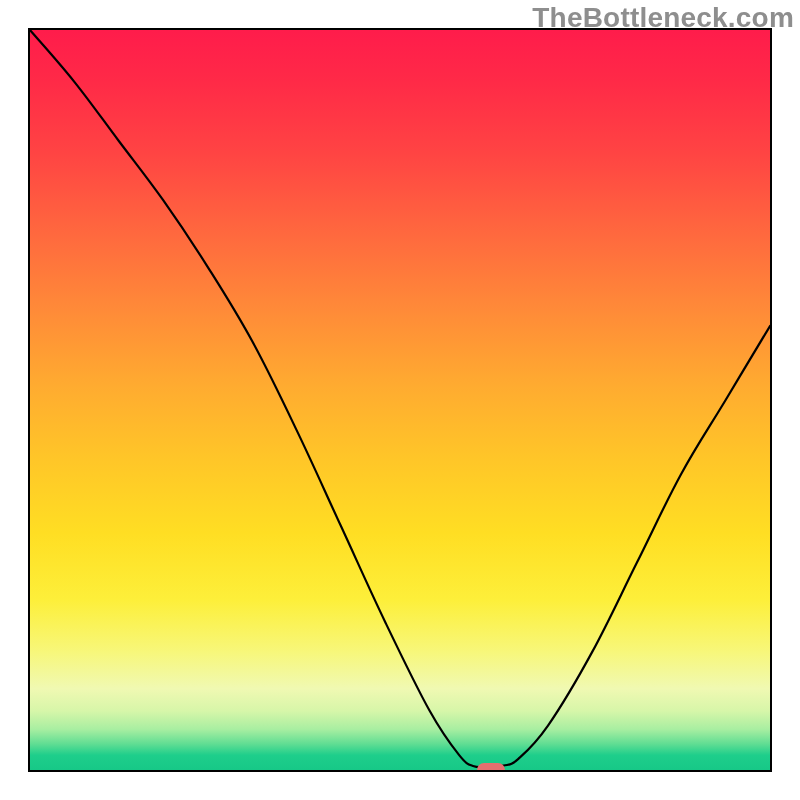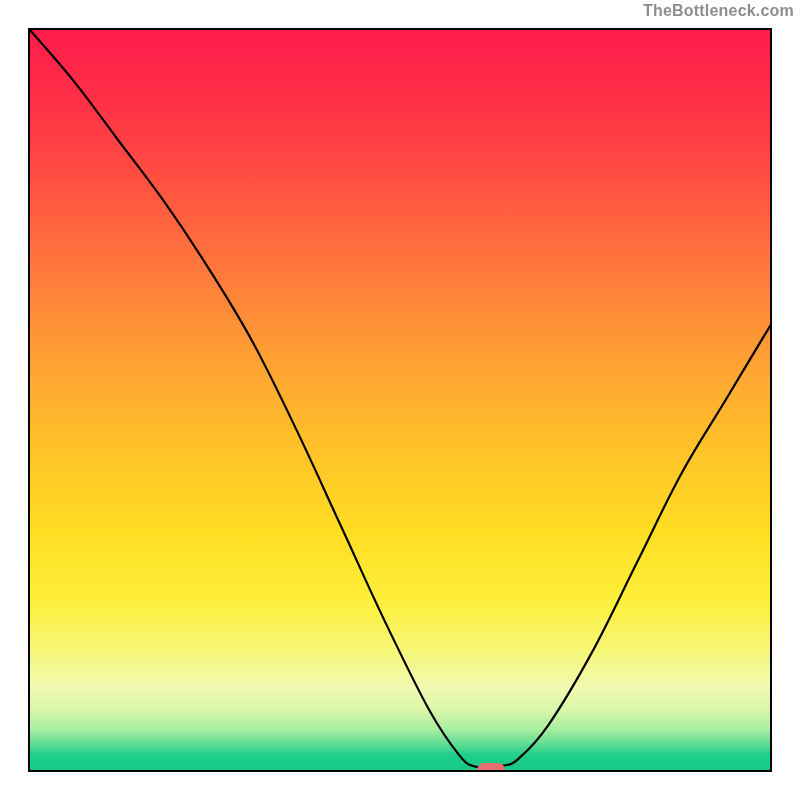--- a/index.html
+++ b/index.html
@@ -13,21 +13,21 @@
   }
   .stage {
     position: relative;
     width: 800px;
     height: 800px;
   }
   .watermark {
     position: absolute;
     top: 2px;
     right: 6px;
-    font-size: 16px;
+    font-size: 28px;
     font-weight: 600;
     color: #8e8e8e;
     letter-spacing: 0.2px;
     user-select: none;
   }
   .plot {
     position: absolute;
     left: 28px;
     top: 28px;
     width: 744px;

